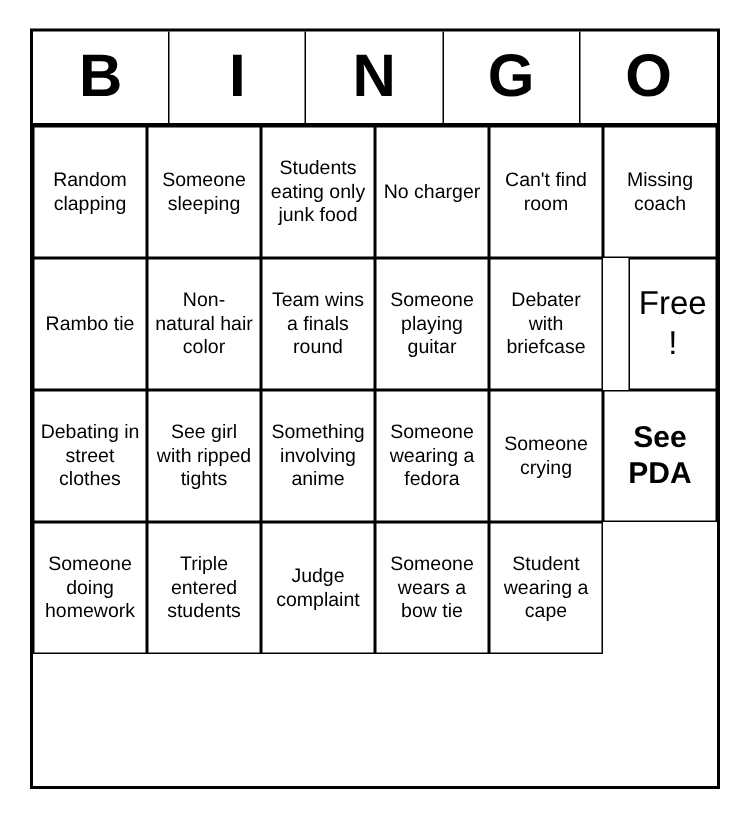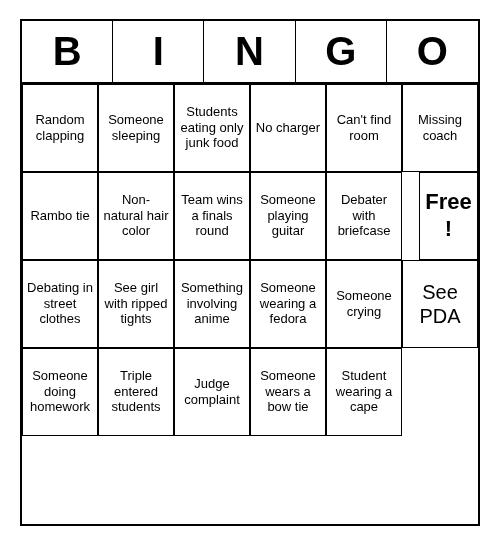--- a/index.html
+++ b/index.html
@@ -42,26 +42,26 @@
       align-items: center;
       justify-content: center;
       text-align: center;
       padding: 4px;
       font-size: 13px;
       line-height: 1.2;
       word-break: break-word;
     }
     .bingo-cell.free {
       font-size: 22px;
-      font-weight: bold;
+      font-weight: normal;
       margin-left: 17px;
     }
     .bingo-cell.see-pda {
       font-size: 20px;
-      font-weight: normal;
+      font-weight: bold;
     }
   </style>
 </head>
 <body>
 
 <div class="bingo-card">
   <div class="bingo-header">
   <div class="bingo-header-cell">B</div>
       <div class="bingo-header-cell">I</div>
       <div class="bingo-header-cell">N</div>

